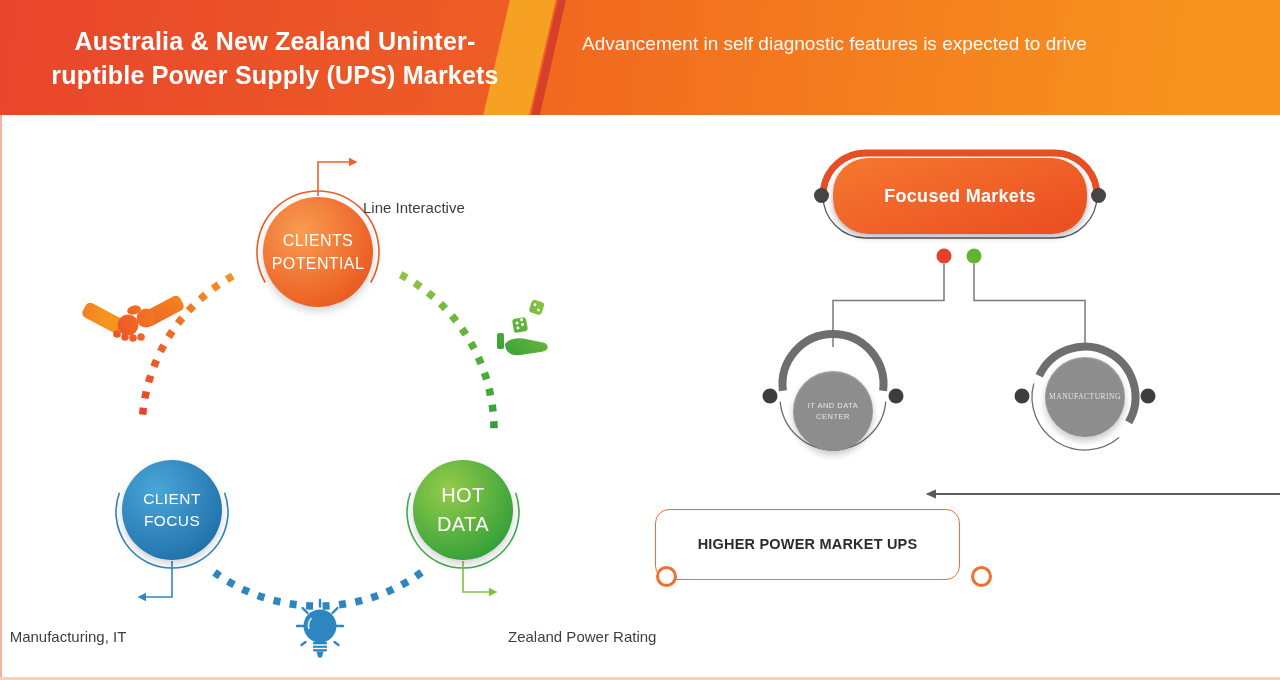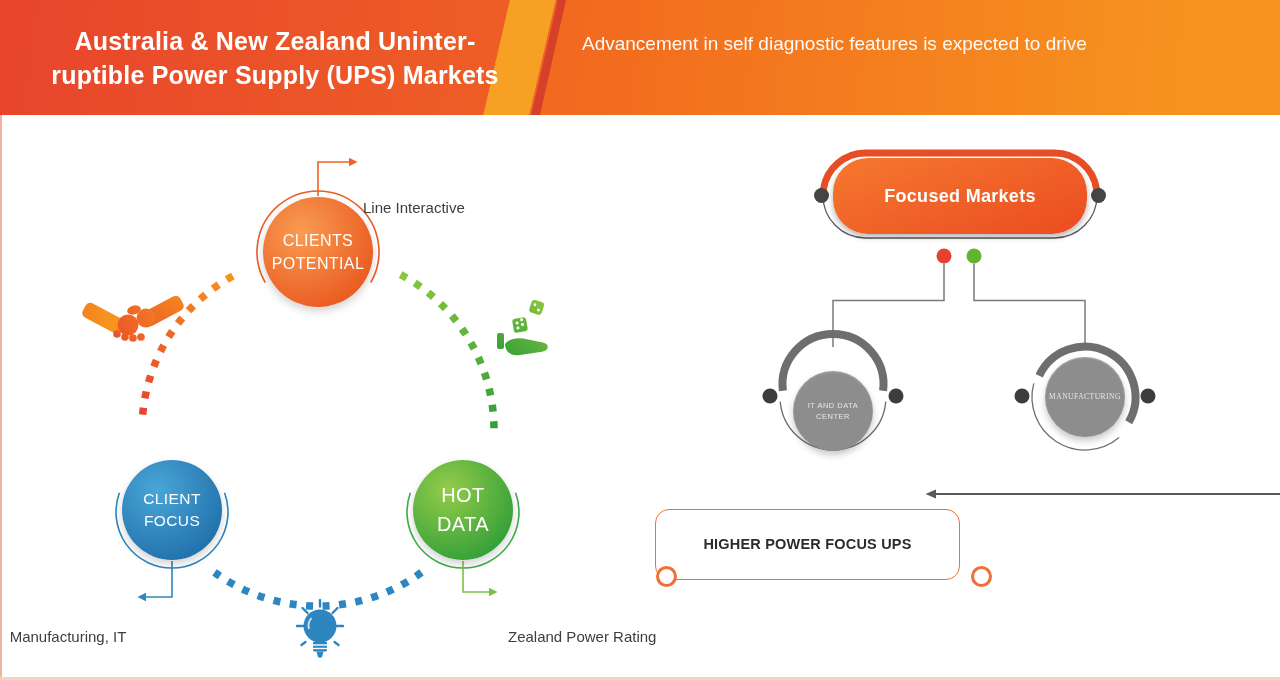--- a/index.html
+++ b/index.html
@@ -227,21 +227,21 @@
   </div>
   <div class="gray-node gray-node-1">
     <div>IT AND DATA</div>
     <div>CENTER</div>
   </div>
   <div class="gray-node gray-node-2">
     <div>MANUFACTURING</div>
   </div>
 
   <div class="opp-box opp-box-1">
-    <span class="opp-label">HIGHER POWER FOCUS UPS</span>
+    <span class="opp-label">HIGHER POWER MARKET UPS</span>
   </div>
   <div class="opp-ring opp-ring-1"></div>
   <div class="opp-ring opp-ring-2"></div>
 
   <div class="frame-left"></div>
   <div class="frame-bottom"></div>
 
 </div>
 
 </body></html>

